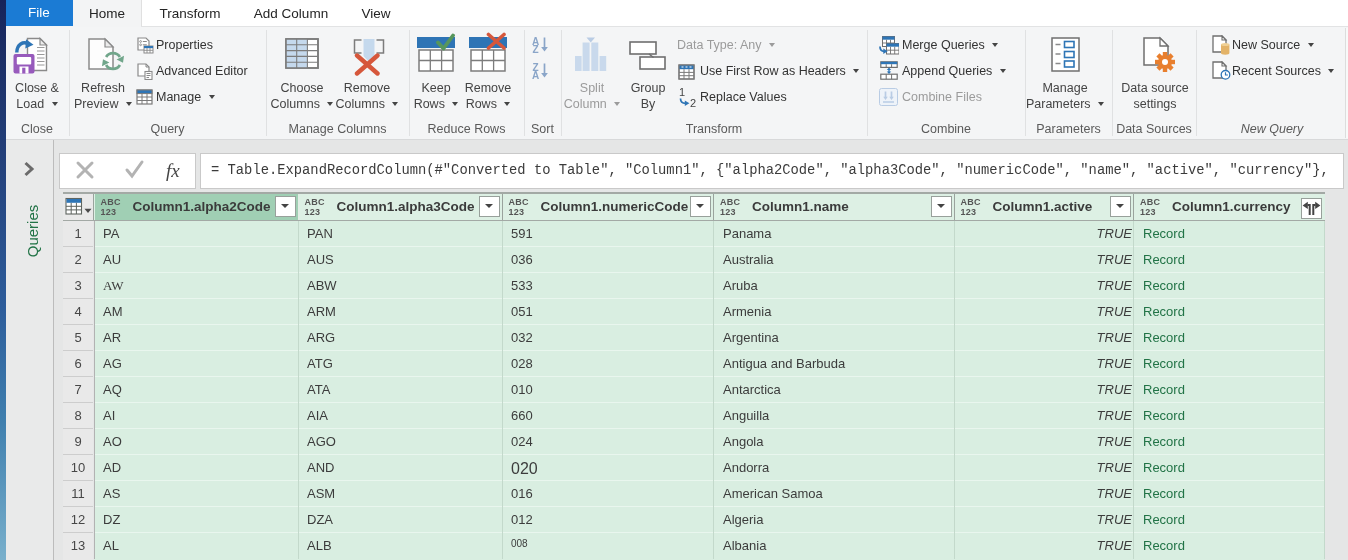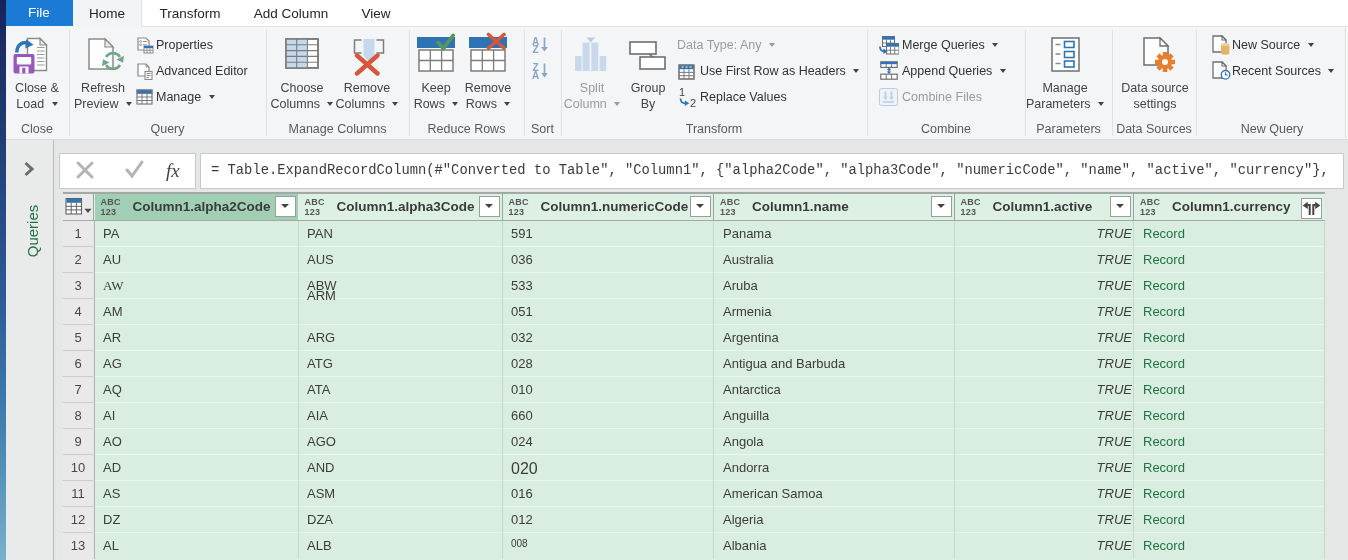--- a/index.html
+++ b/index.html
@@ -263,21 +263,21 @@
 
     <div class="grplbl" style="left:6px;width:62px;">Close</div>
     <div class="grplbl" style="left:69px;width:197px;">Query</div>
     <div class="grplbl" style="left:266px;width:143px;">Manage Columns</div>
     <div class="grplbl" style="left:409px;width:115px;">Reduce Rows</div>
     <div class="grplbl" style="left:524px;width:37px;">Sort</div>
     <div class="grplbl" style="left:561px;width:306px;">Transform</div>
     <div class="grplbl" style="left:867px;width:158px;">Combine</div>
     <div class="grplbl" style="left:1025px;width:87px;">Parameters</div>
     <div class="grplbl" style="left:1112px;width:84px;">Data Sources</div>
-    <div class="grplbl" style="left:1196px;width:152px;">New Query</div>
+    <div class="grplbl" style="left:1196px;width:152px;font-style:italic;">New Query</div>
 
     <div class="smalltxt" style="left:156px;top:11px;">Properties</div>
     <div class="smalltxt" style="left:156px;top:37px;">Advanced Editor</div>
     <div class="smalltxt" style="left:156px;top:63px;">Manage <span class="caret"></span></div>
     <div class="smalltxt graytxt" style="left:677px;top:11px;">Data Type: Any <span class="caret g"></span></div>
     <div class="smalltxt" style="left:700px;top:37px;">Use First Row as Headers <span class="caret"></span></div>
     <div class="smalltxt" style="left:700px;top:63px;">Replace Values</div>
     <div class="smalltxt" style="left:902px;top:11px;">Merge Queries <span class="caret"></span></div>
     <div class="smalltxt" style="left:902px;top:37px;">Append Queries <span class="caret"></span></div>
     <div class="smalltxt graytxt" style="left:902px;top:63px;">Combine Files</div>
@@ -375,21 +375,21 @@
   <div class="drow" style="top:81px;height:25px;"></div>
   <div class="abs" style="left:40px;top:86px;font-size:13px;color:#3c3c3c;font-family:Liberation Serif, serif;">AW</div>
   <div class="abs" style="left:244px;top:86px;font-size:13px;color:#3c3c3c;">ABW</div>
   <div class="abs" style="left:448px;top:86px;font-size:13px;color:#3c3c3c;">533</div>
   <div class="abs" style="left:660px;top:86px;font-size:13px;color:#3c3c3c;">Aruba</div>
   <div class="abs true" style="left:899px;top:86px;width:170px;font-size:13px;color:#3c3c3c;font-style:italic;text-align:right;">TRUE</div>
   <div class="abs rec" style="left:1080px;top:86px;font-size:13px;">Record</div>
   <div class="rnum" style="top:107px;height:25px;line-height:25px;">4</div>
   <div class="drow" style="top:107px;height:25px;"></div>
   <div class="abs" style="left:40px;top:112px;font-size:13px;color:#3c3c3c;">AM</div>
-  <div class="abs" style="left:244px;top:96px;font-size:13px;color:#3c3c3c;">ARM</div>
+  <div class="abs" style="left:244px;top:112px;font-size:13px;color:#3c3c3c;">ARM</div>
   <div class="abs" style="left:448px;top:112px;font-size:13px;color:#3c3c3c;">051</div>
   <div class="abs" style="left:660px;top:112px;font-size:13px;color:#3c3c3c;">Armenia</div>
   <div class="abs true" style="left:899px;top:112px;width:170px;font-size:13px;color:#3c3c3c;font-style:italic;text-align:right;">TRUE</div>
   <div class="abs rec" style="left:1080px;top:112px;font-size:13px;">Record</div>
   <div class="rnum" style="top:133px;height:25px;line-height:25px;">5</div>
   <div class="drow" style="top:133px;height:25px;"></div>
   <div class="abs" style="left:40px;top:138px;font-size:13px;color:#3c3c3c;">AR</div>
   <div class="abs" style="left:244px;top:138px;font-size:13px;color:#3c3c3c;">ARG</div>
   <div class="abs" style="left:448px;top:138px;font-size:13px;color:#3c3c3c;">032</div>
   <div class="abs" style="left:660px;top:138px;font-size:13px;color:#3c3c3c;">Argentina</div>

